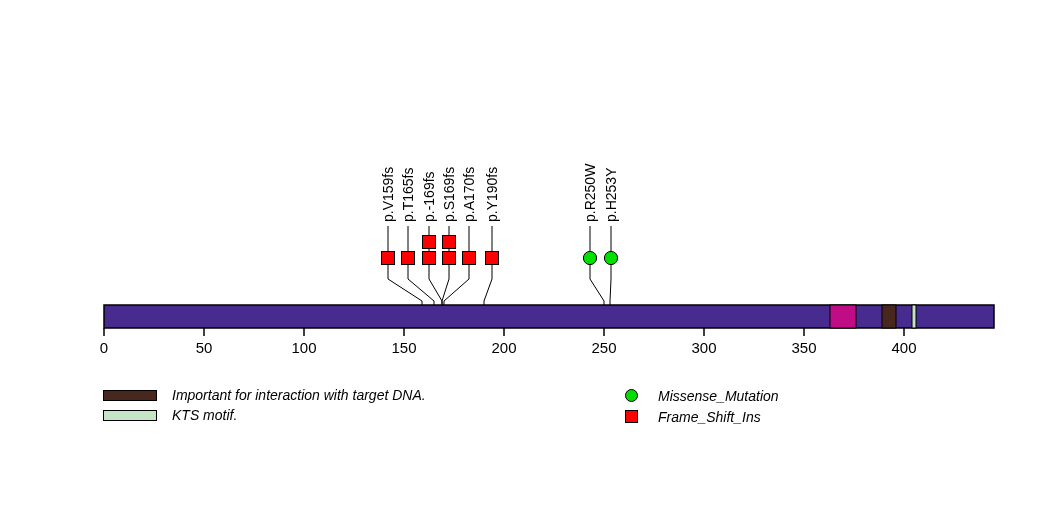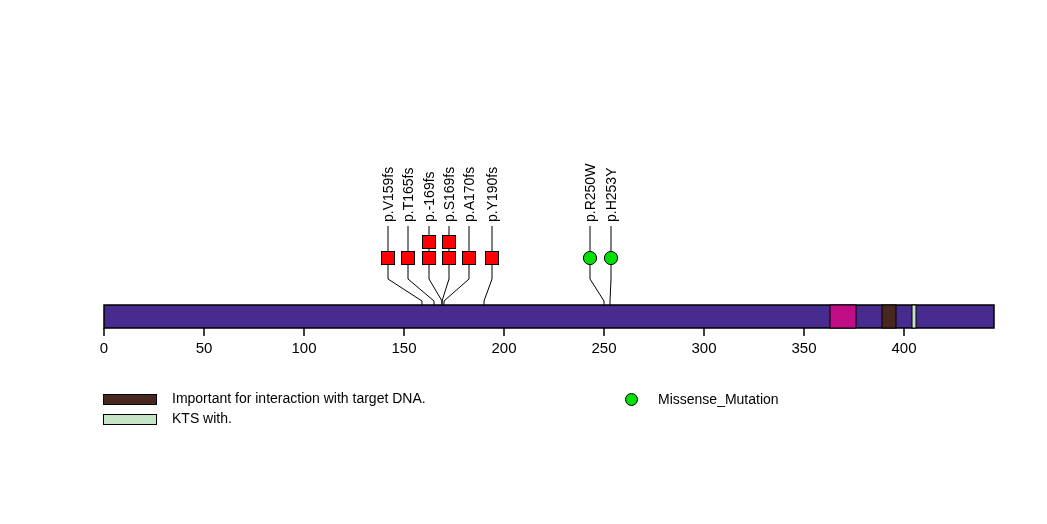--- a/index.html
+++ b/index.html
@@ -7,21 +7,21 @@
     position: relative;
     width: 1047px;
     height: 524px;
     background: #ffffff;
     font-family: "Liberation Sans", "DejaVu Sans", sans-serif;
     color: #000000;
     overflow: hidden;
   }
   #plot-svg { position: absolute; left: 0; top: 0; }
   .legend { position: absolute; }
-  .legend-row { display: flex; align-items: flex-end; }
+  .legend-row { display: flex; align-items: center; font-style: italic; }
   #legend-left { left: 103px; top: 385px; }
   #legend-left .legend-row { height: 20px; }
   #legend-left .swatch {
     display: inline-block;
     width: 54px; height: 11px;
     border: 1px solid #000000;
     box-sizing: border-box;
   }
   #legend-left .legend-label { margin-left: 15px; font-size: 14px; line-height: 1; }
   #legend-right { left: 625px; top: 385px; }
@@ -91,24 +91,28 @@
       <text transform="translate(616, 222) rotate(-90)" text-anchor="start" font-size="14px" fill="#000000">p.H253Y</text>
     </svg>
 
   <div id="legend-left" class="legend">
     <div class="legend-row">
       <span class="swatch" style="background-color: rgb(72, 40, 30);"></span>
       <span class="legend-label">Important for interaction with target DNA.</span>
     </div>
     <div class="legend-row">
       <span class="swatch" style="background-color: rgb(197, 227, 197);"></span>
-      <span class="legend-label">KTS with.</span>
+      <span class="legend-label">KTS motif.</span>
     </div>
   </div>
 
   <div id="legend-right" class="legend">
     <div class="legend-row">
       <span class="marker circle" style="background-color: rgb(0, 224, 0);"></span>
       <span class="legend-label">Missense_Mutation</span>
     </div>
+    <div class="legend-row">
+      <span class="marker" style="background-color: rgb(255, 0, 0);"></span>
+      <span class="legend-label">Frame_Shift_Ins</span>
+    </div>
   </div>
 
 </div>
 
 </body></html>

